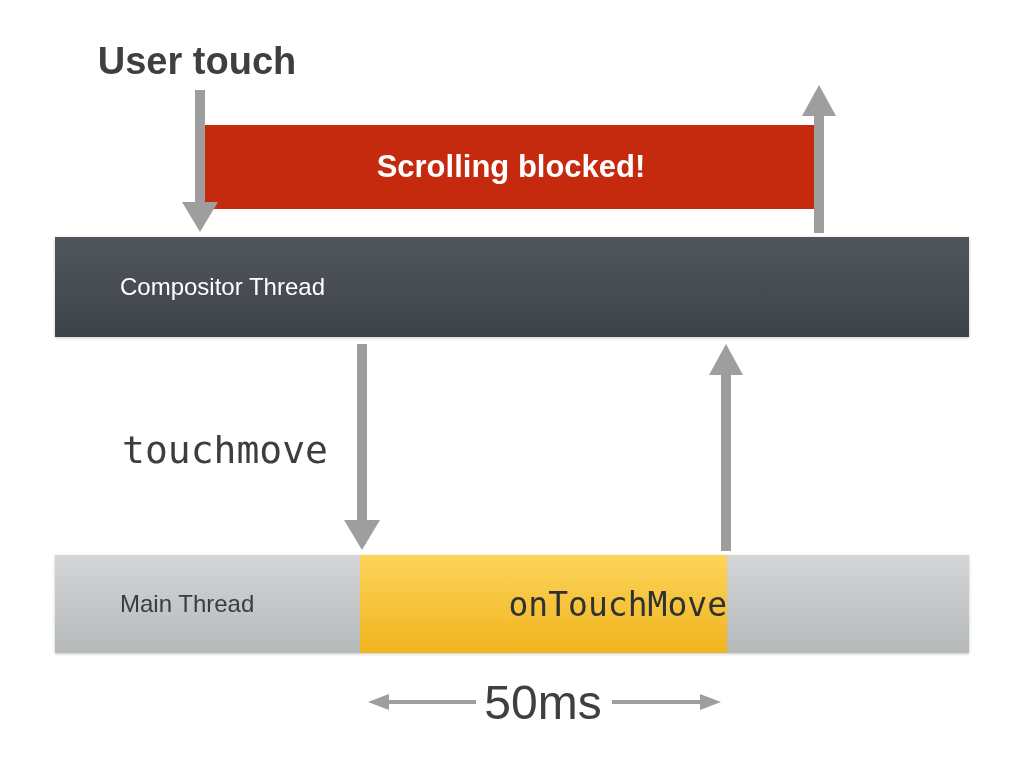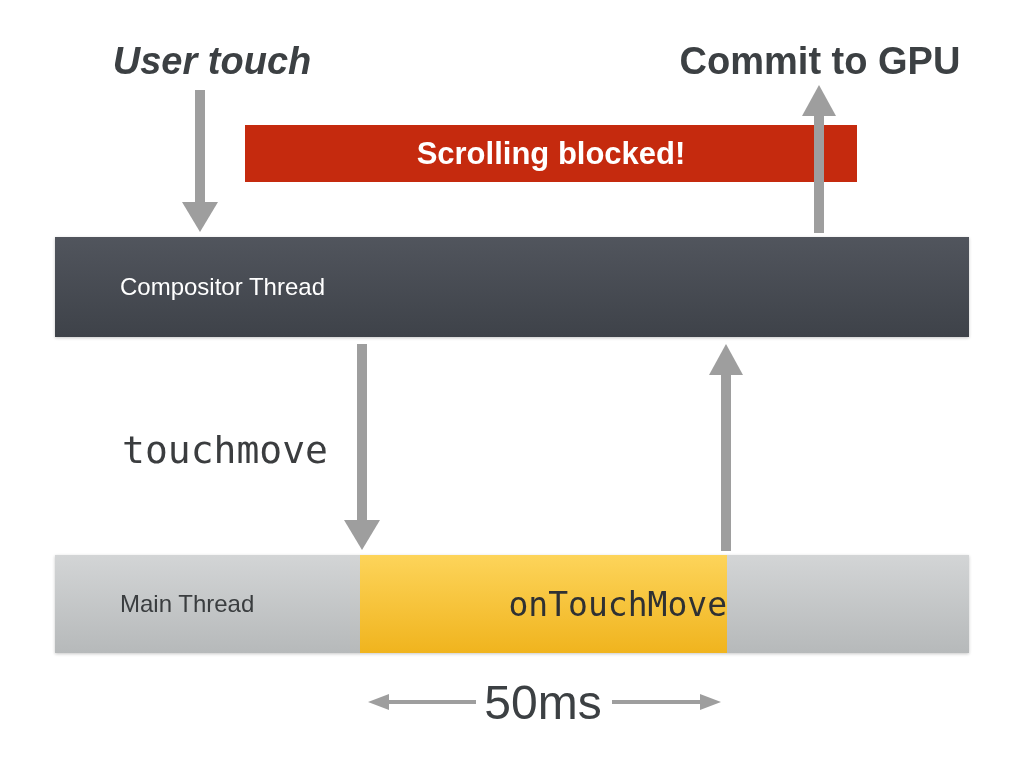--- a/index.html
+++ b/index.html
@@ -13,31 +13,30 @@
   .heading{
     position:absolute;
     top:40px;
     transform:translateX(-50%);
     font-size:38px;
     font-weight:bold;
     color:var(--heading_text,#3C4043);
     white-space:nowrap;
     letter-spacing:0px;
   }
-  .heading.left{left:212px;font-style:italic;}
+  .heading.left{left:197px;}
   .heading.right{left:820px;}
 
   .banner{
     position:absolute;
     left:205px;top:125px;
-    width:612px;height:57px;
+    width:612px;height:84px;
     background:var(--banner_red,#C52A0E);
     display:flex;align-items:center;justify-content:center;
     z-index:2;
-    margin-left:40px;
   }
   .banner .banner-text{
     color:var(--banner_text,#FFFFFF);
     font-size:31px;
     font-weight:bold;
     white-space:nowrap;
   }
 
   .bar{
     position:absolute;
@@ -132,21 +131,20 @@
     position:absolute;height:4px;
     background:var(--arrow_gray,#9E9E9E);
   }
 </style>
 </head>
 <body>
 
 <div class="stage">
 
   <div class="heading left">User touch</div>
-  <div class="heading right">Commit to GPU</div>
 
   <div class="banner">
     <span class="banner-text">Scrolling blocked!</span>
   </div>
 
   <div class="v-shaft" style="left:195px;top:90px;height:114px;"></div>
   <div class="tri down" style="left:182px;top:202px;"></div>
 
   <div class="tri up" style="left:802px;top:85px;"></div>
   <div class="v-shaft" style="left:814px;top:114px;height:119px;"></div>

